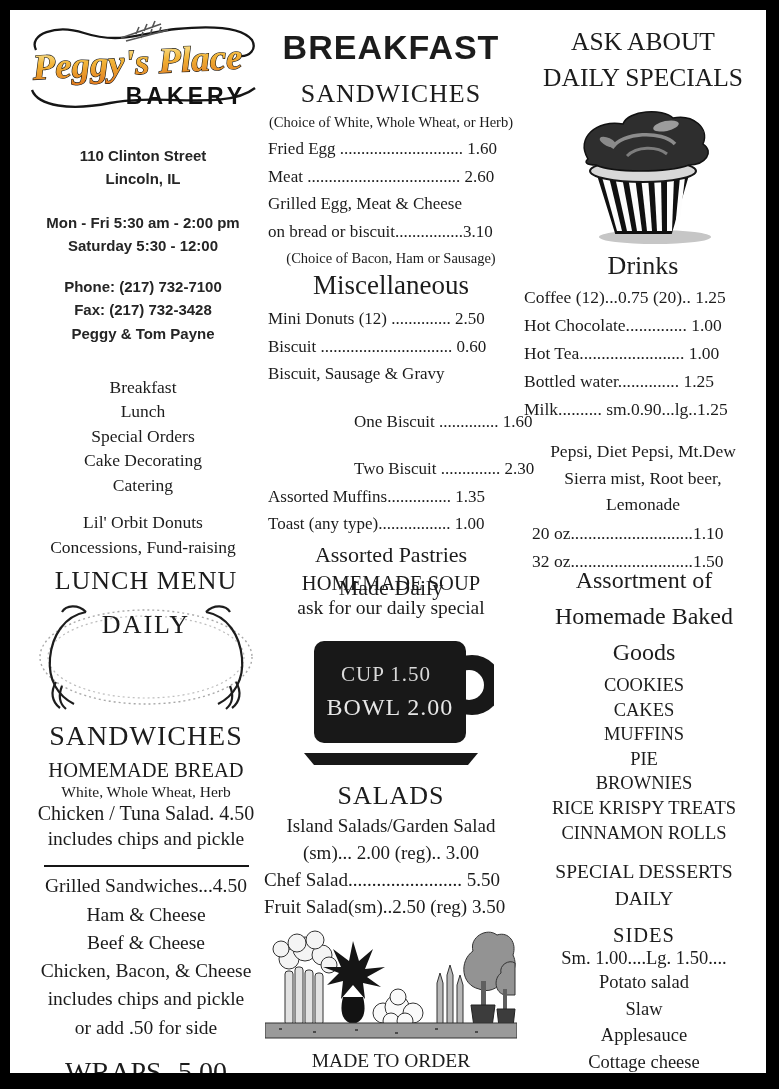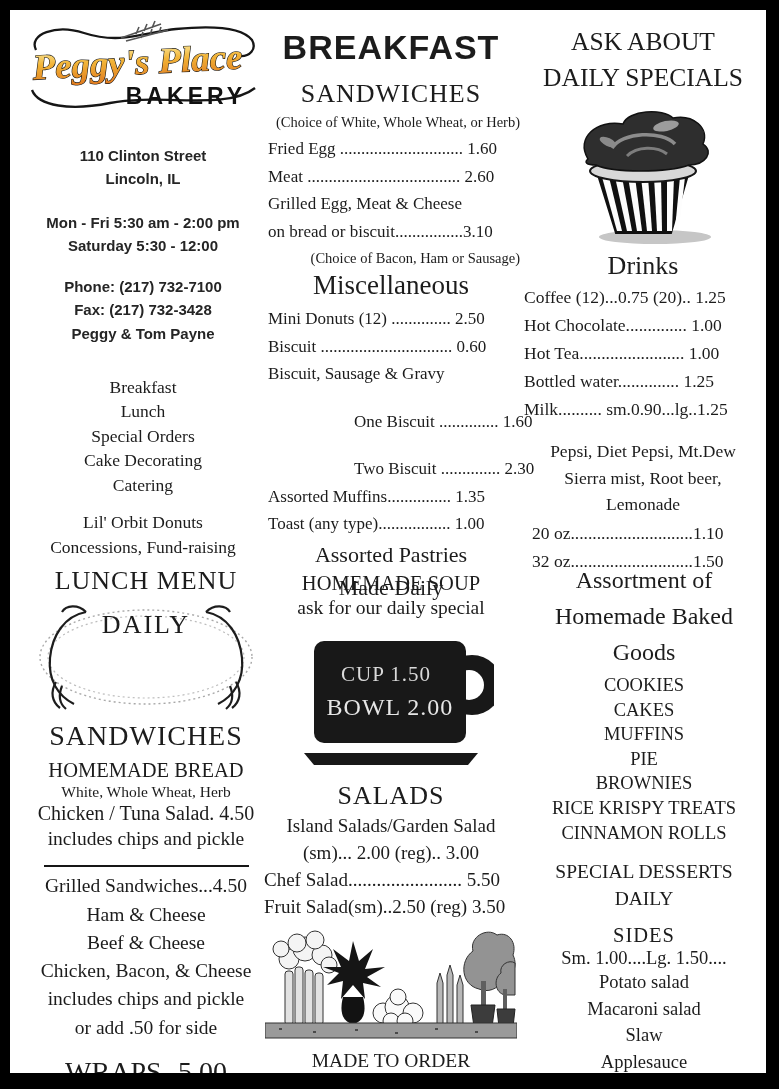--- a/index.html
+++ b/index.html
@@ -18,21 +18,21 @@
 
   .sans{font-family:"Liberation Sans",sans-serif;}
   .addr{margin-top:26px;font-size:15px;font-weight:bold;line-height:1.55;color:#252525;}
   .hours{margin-top:20px;font-size:15px;font-weight:bold;line-height:1.55;color:#252525;}
   .contact{margin-top:18px;font-size:15px;font-weight:bold;line-height:1.55;color:#252525;}
   .services{margin-top:30px;font-size:17.5px;line-height:1.4;}
   .services2{margin-top:13px;font-size:17.5px;line-height:1.4;}
 
   .h-breakfast{margin-top:10px;font-size:34px;font-weight:bold;letter-spacing:1px;}
   .h-serif-lg{margin-top:12px;font-size:26px;letter-spacing:1px;}
-  .small-note{margin-top:5px;font-size:14.5px;text-align:right;}
+  .small-note{margin-top:5px;font-size:14.5px;}
   .item-lines{margin-top:4px;text-align:left;padding-left:6px;font-size:17px;line-height:1.62;white-space:nowrap;}
   .item-lines .indent{padding-left:86px;margin-top:20px;}
   .h-misc{margin-top:3px;font-size:27px;}
   .pastries{font-size:22px;line-height:1.5;}
 
   .ask-title{margin-top:2px;font-size:25.5px;line-height:1.4;}
   .cupcake-wrap{margin:12px auto 0;width:152px;}
   .h-drinks{margin-top:0px;font-size:26px;}
   .drink-lines{margin-top:2px;text-align:left;padding-left:6px;font-size:17.5px;line-height:1.6;white-space:nowrap;}
   .soda-block{margin-top:15px;font-size:17.5px;line-height:1.5;}
@@ -320,20 +320,19 @@
       <div>CINNAMON ROLLS</div>
     </div>
     <div class="desserts">
       <div>SPECIAL DESSERTS</div>
       <div>DAILY</div>
     </div>
     <div class="h-sides">SIDES</div>
     <div class="sides-price">Sm. 1.00....Lg. 1.50....</div>
     <div class="sides-items">
       <div>Potato salad</div>
-      <div>Macaroni salad</div>
       <div>Slaw</div>
       <div>Applesauce</div>
       <div>Cottage cheese</div>
     </div>
   </div>
 
 </div>
 
 </body></html>

